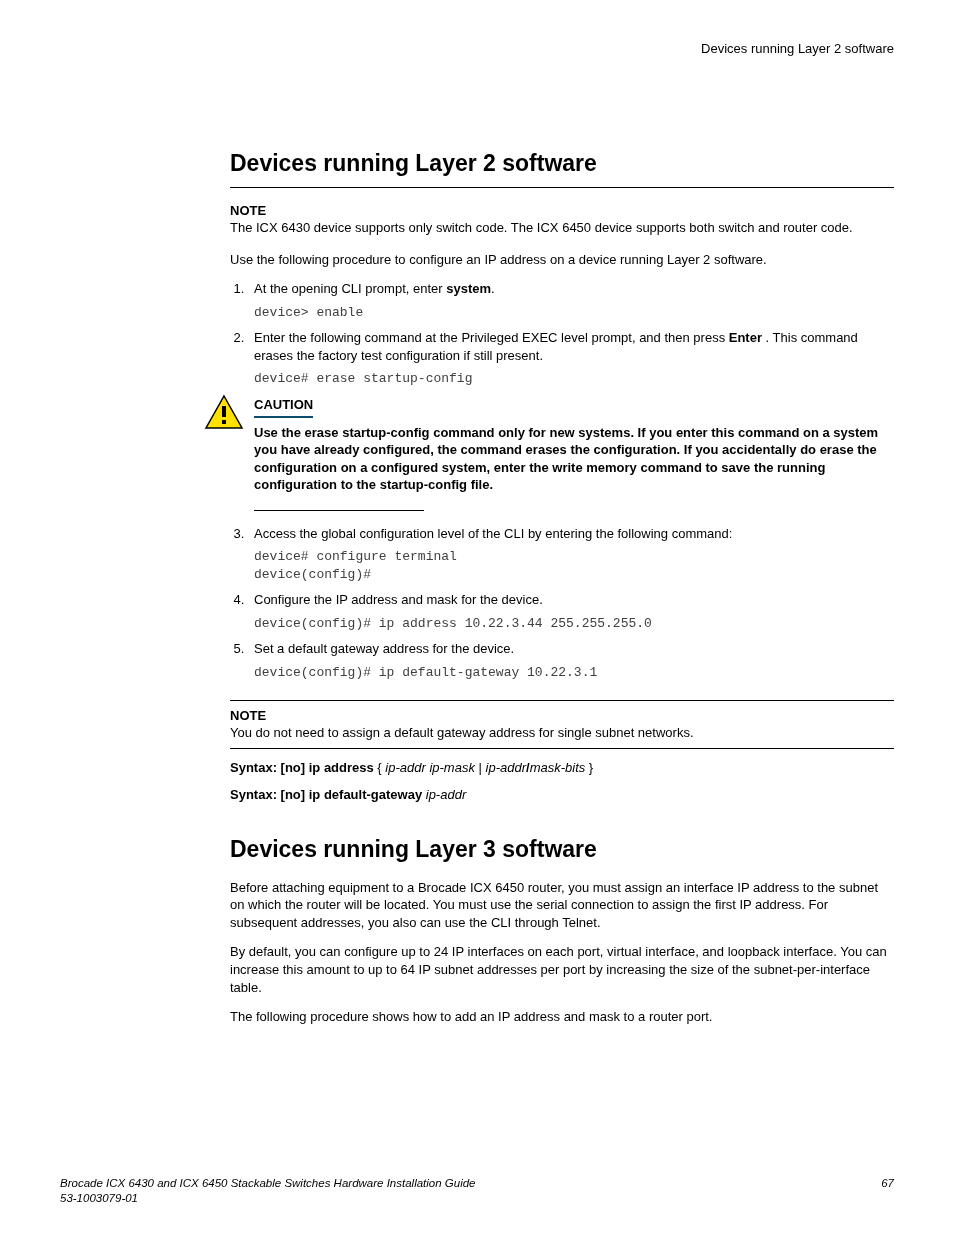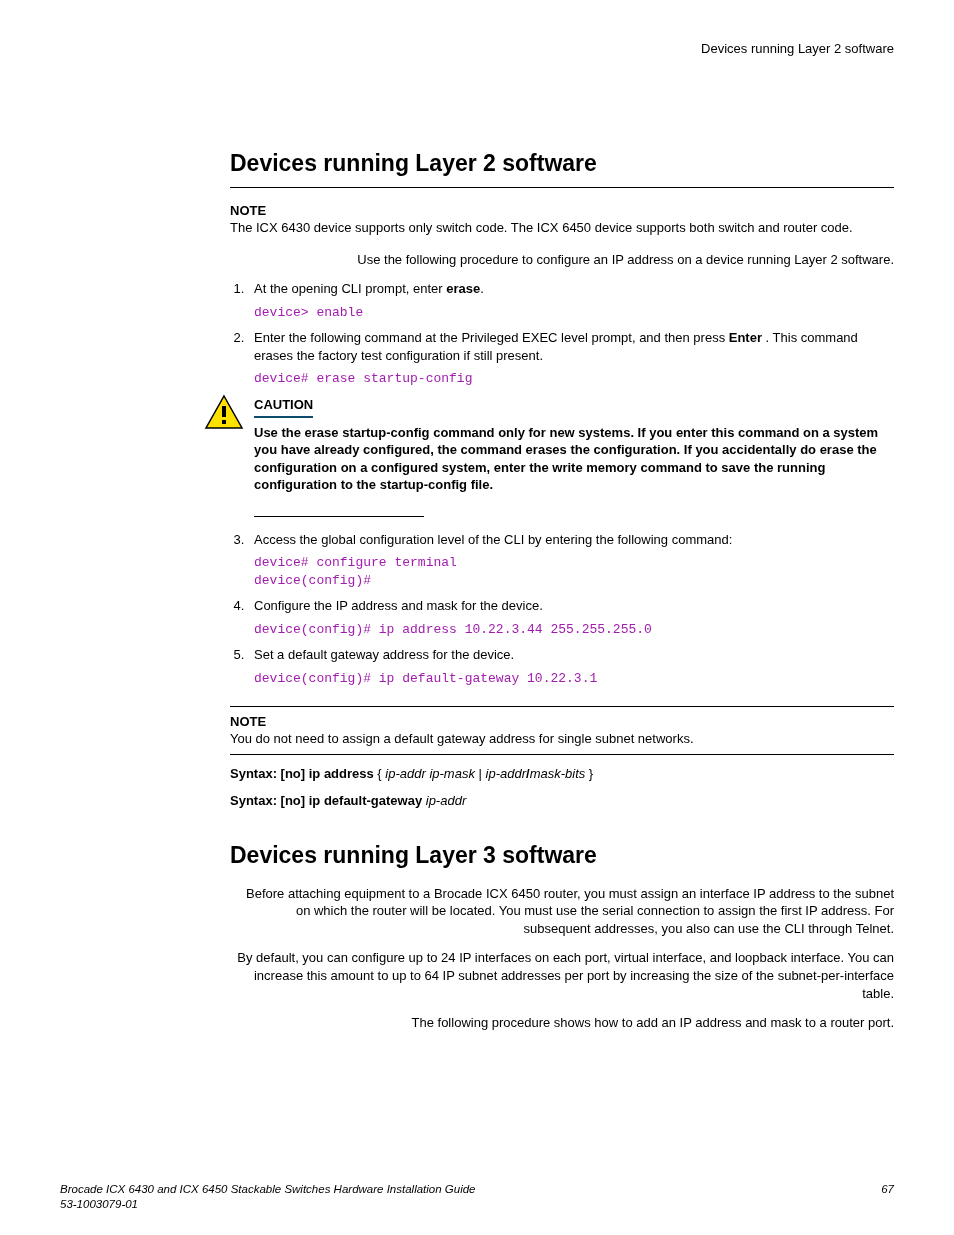--- a/index.html
+++ b/index.html
@@ -33,37 +33,36 @@
   }
   .note-label {
     font-weight: bold;
     margin: 0;
   }
   .note-text {
     margin: 0 0 14px 0;
   }
   .body-p {
     margin: 4px 0 12px 0;
-    text-align: right;
   }
   ol.steps {
     padding-left: 18px;
     margin: 0;
   }
   ol.steps li {
     padding-left: 6px;
     margin-bottom: 2px;
   }
   .step-text {
     margin: 0 0 6px 0;
   }
   .code {
     font-family: "Courier New", monospace;
     font-size: 13px;
-    color: #a21caf;
+    color: #404040;
     margin: 4px 0 8px 0;
     white-space: pre;
   }
   .caution-block {
     position: relative;
     margin: 6px 0 6px -50px;
     padding-left: 50px;
   }
   .caution-icon {
     position: absolute;
@@ -74,21 +73,21 @@
   }
   .caution-label {
     font-weight: bold;
     display: inline-block;
     border-bottom: 2px solid #0c4a6e;
     padding-bottom: 2px;
     margin-bottom: 6px;
   }
   .caution-text {
     font-weight: bold;
-    margin: 0 0 22px 0;
+    margin: 0 0 16px 0;
   }
   .mini-rule {
     border: none;
     border-top: 1px solid #000;
     width: 170px;
     margin: 8px 0 14px 0;
   }
   .note-block-ruled {
     border-top: 1px solid #000;
     border-bottom: 1px solid #000;
@@ -126,21 +125,21 @@
   <h1>Devices running Layer 2 software</h1>
   <hr class="h1-rule">
 
   <p class="note-label">NOTE</p>
   <p class="note-text">The ICX 6430 device supports only switch code. The ICX 6450 device supports both switch and router code.</p>
 
   <p class="body-p">Use the following procedure to configure an IP address on a device running Layer 2 software.</p>
 
   <ol class="steps">
     <li>
-      <p class="step-text"><span>At the opening CLI prompt, enter </span><b>erase</b><span>.</span></p>
+      <p class="step-text"><span>At the opening CLI prompt, enter </span><b>system</b><span>.</span></p>
       <div class="code">device&gt; enable</div>
     </li>
     <li>
       <p class="step-text"><span>Enter the following command at the Privileged EXEC level prompt, and then press </span><b>Enter</b><span> . This command erases the factory test configuration if still present.</span></p>
       <div class="code">device# erase startup-config</div>
 
       <div class="caution-block">
         <svg class="caution-icon" viewBox="0 0 40 36">
           <polygon points="20,2 38,34 2,34" fill="#ffe100" stroke="#000" stroke-width="1.5"></polygon>
           <rect x="18" y="12" width="4" height="11" fill="#000"></rect>

